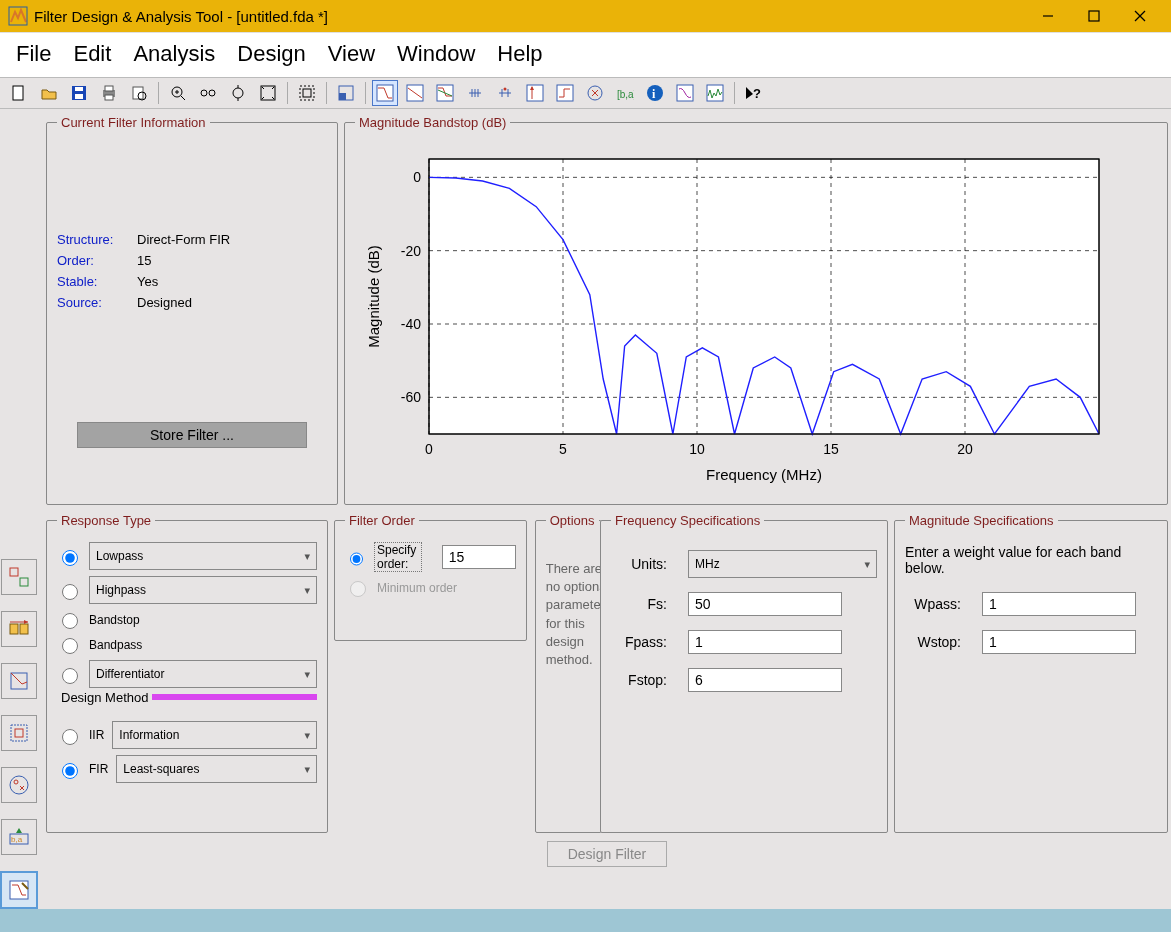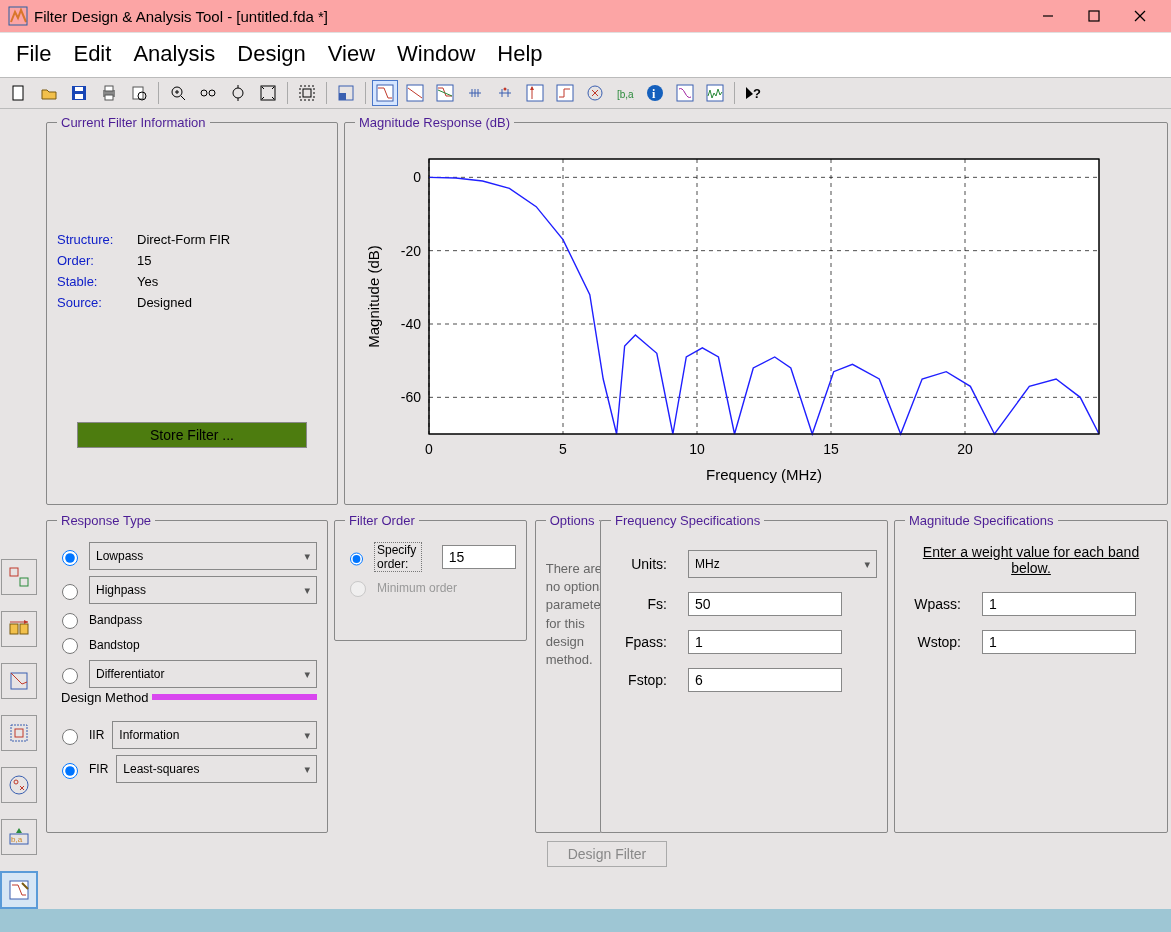--- a/index.html
+++ b/index.html
@@ -1,57 +1,57 @@
 <!DOCTYPE html>
 <html><head>
 <meta charset="utf-8">
 <style>
   html,body{margin:0;padding:0;font-family:Tahoma,Verdana,sans-serif;font-size:12px;background:#9ec6d4;}
   .window{width:1171px;background:#fff;}
-  .titlebar{height:32px;display:flex;align-items:center;padding:0 8px;background:#fca5a5;border-bottom:1px solid #e0e0e0;}
+  .titlebar{height:32px;display:flex;align-items:center;padding:0 8px;background:#eab308;border-bottom:1px solid #e0e0e0;}
   .titlebar .app-icon{width:20px;height:20px;margin-right:6px;}
   .title-text{font-size:15px;flex:1;}
   .win-btns{display:flex;gap:0;}
   .win-btn{width:46px;height:30px;display:flex;align-items:center;justify-content:center;}
   .menubar{display:flex;gap:22px;padding:8px 16px 10px;font-size:22px;}
   .toolbar{display:flex;align-items:center;gap:4px;padding:2px 6px;background:#e7e4e4;border-top:1px solid #bbb;border-bottom:1px solid #bbb;}
   .toolbar .tbtn{width:24px;height:24px;display:flex;align-items:center;justify-content:center;border:1px solid transparent;}
   .toolbar .sep{width:1px;height:22px;background:#aaa;margin:0 2px;}
   .workarea{display:flex;background:#e7e4e4;}
   .left-rail{width:50px;padding-top:450px;display:flex;flex-direction:column;align-items:center;gap:16px;background:#e7e4e4;}
   .rail-btn{width:34px;height:34px;border:1px solid #999;background:#e7e4e4;display:flex;align-items:center;justify-content:center;}
   .rail-btn.sel{border:2px solid #5a9bd8;background:#d6e6f5;}
   .main{flex:1;padding:6px 8px 8px;background:#e7e4e4;}
   .row1{display:flex;gap:6px;height:390px;}
   .row2{display:flex;gap:6px;margin-top:8px;height:320px;}
   fieldset.group{border:1px solid #888;border-radius:2px;padding:8px 10px;margin:0;background:#e7e4e4;}
-  fieldset.group>legend{padding:0 4px;font-size:13px;color:#4c1d95;}
+  fieldset.group>legend{padding:0 4px;font-size:13px;color:#7f1d1d;}
   .cfi{width:270px;}
   .cfi-body{padding-top:94px;}
   .info-row{display:flex;margin-bottom:6px;font-size:13px;}
   .info-lbl{color:#1020c8;width:80px;}
-  .wide-btn{display:block;width:230px;margin:6px auto;background:#4d7c0f;border:1px solid #888;padding:4px 0;font-size:14px;text-align:center;}
+  .wide-btn{display:block;width:230px;margin:6px auto;background:#a3a3a3;border:1px solid #888;padding:4px 0;font-size:14px;text-align:center;}
   .plot-panel{flex:1;}
   .chart-holder{padding:6px 4px;}
   .resp-col{width:260px;}
   .ord-col{width:260px;display:flex;flex-direction:row;gap:8px;}
   .freq-col{width:266px;}
   .mag-col{width:252px;}
   .radio-row{display:flex;align-items:center;gap:8px;margin:6px 0;}
   .radio-row input[type=radio]{width:16px;height:16px;}
   .drop{flex:1;height:26px;border:1px solid #888;background:#e7e4e4;display:flex;align-items:center;justify-content:space-between;padding:0 6px;}
   .chev{font-size:11px;color:#555;}
   .sub-legend{font-size:13px;margin:6px 0 4px;}
   .opt-text{color:#666;font-size:13px;line-height:1.4;}
   .spec-row{display:flex;align-items:center;gap:21px;margin:14px 0;}
   .spec-lbl{width:56px;text-align:right;font-size:14px;}
   .txt{height:22px;border:1px solid #888;background:#fff;padding:0 6px;font-size:14px;width:140px;}
   .txt.sm{width:60px;}
   .design-btn{display:block;margin:8px auto 10px;padding:4px 20px;background:#e7e4e4;border:1px solid #aaa;color:#888;font-size:14px;}
-  .hint{font-size:14px;text-align:center;margin:8px 0 16px;text-decoration:underline;}
+  .hint{font-size:14px;margin:8px 0 16px;}
   svg{display:block;}
 </style>
 </head>
 <body>
 
 <div class="window">
 
   <div class="titlebar">
     <span class="app-icon">
       <svg viewBox="0 0 20 20">
@@ -321,21 +321,21 @@
             <div class="info-row">
                 <span class="info-lbl">Source:</span>
                 <span>Designed</span>
               </div>
           </div>
           <div style="height:100px"></div>
           <button class="wide-btn">Store Filter ...</button>
         </fieldset>
 
         <fieldset class="group plot-panel">
-          <legend>Magnitude Response (dB)</legend>
+          <legend>Magnitude Bandstop (dB)</legend>
           <div class="chart-holder">
             <svg id="chart-svg" width="760" height="350">
                 <rect x="70" y="15" width="670" height="275" fill="#fff" stroke="#000"></rect>
                 <line x1="70" y1="15" x2="70" y2="290" stroke="#000" stroke-dasharray="4 4" stroke-width="0.7"></line>
                 <text x="70" y="310" text-anchor="middle" font-size="14">0</text>
                 <line x1="204" y1="15" x2="204" y2="290" stroke="#000" stroke-dasharray="4 4" stroke-width="0.7"></line>
                 <text x="204" y="310" text-anchor="middle" font-size="14">5</text>
                 <line x1="338" y1="15" x2="338" y2="290" stroke="#000" stroke-dasharray="4 4" stroke-width="0.7"></line>
                 <text x="338" y="310" text-anchor="middle" font-size="14">10</text>
                 <line x1="472" y1="15" x2="472" y2="290" stroke="#000" stroke-dasharray="4 4" stroke-width="0.7"></line>
@@ -372,25 +372,25 @@
             </div>
           <div class="radio-row">
               <input type="radio" style="">
               <div class="drop">
                 <span>Highpass</span>
                 <span class="chev">▾</span>
               </div>
             </div>
           <div class="radio-row">
               <input type="radio" style="">
+              <span>Bandstop</span>
+            </div>
+          <div class="radio-row">
+              <input type="radio" style="">
               <span>Bandpass</span>
-            </div>
-          <div class="radio-row">
-              <input type="radio" style="">
-              <span>Bandstop</span>
             </div>
           <div class="radio-row">
               <input type="radio" style="">
               <div class="drop">
                 <span>Differentiator</span>
                 <span class="chev">▾</span>
               </div>
             </div>
 
           <div class="sub-legend" style="border-top:6px solid #d946ef;margin-top:6px;position:relative"><span style="position:relative;top:-10px;background:#e7e4e4;padding:0 4px">Design Method</span></div>

